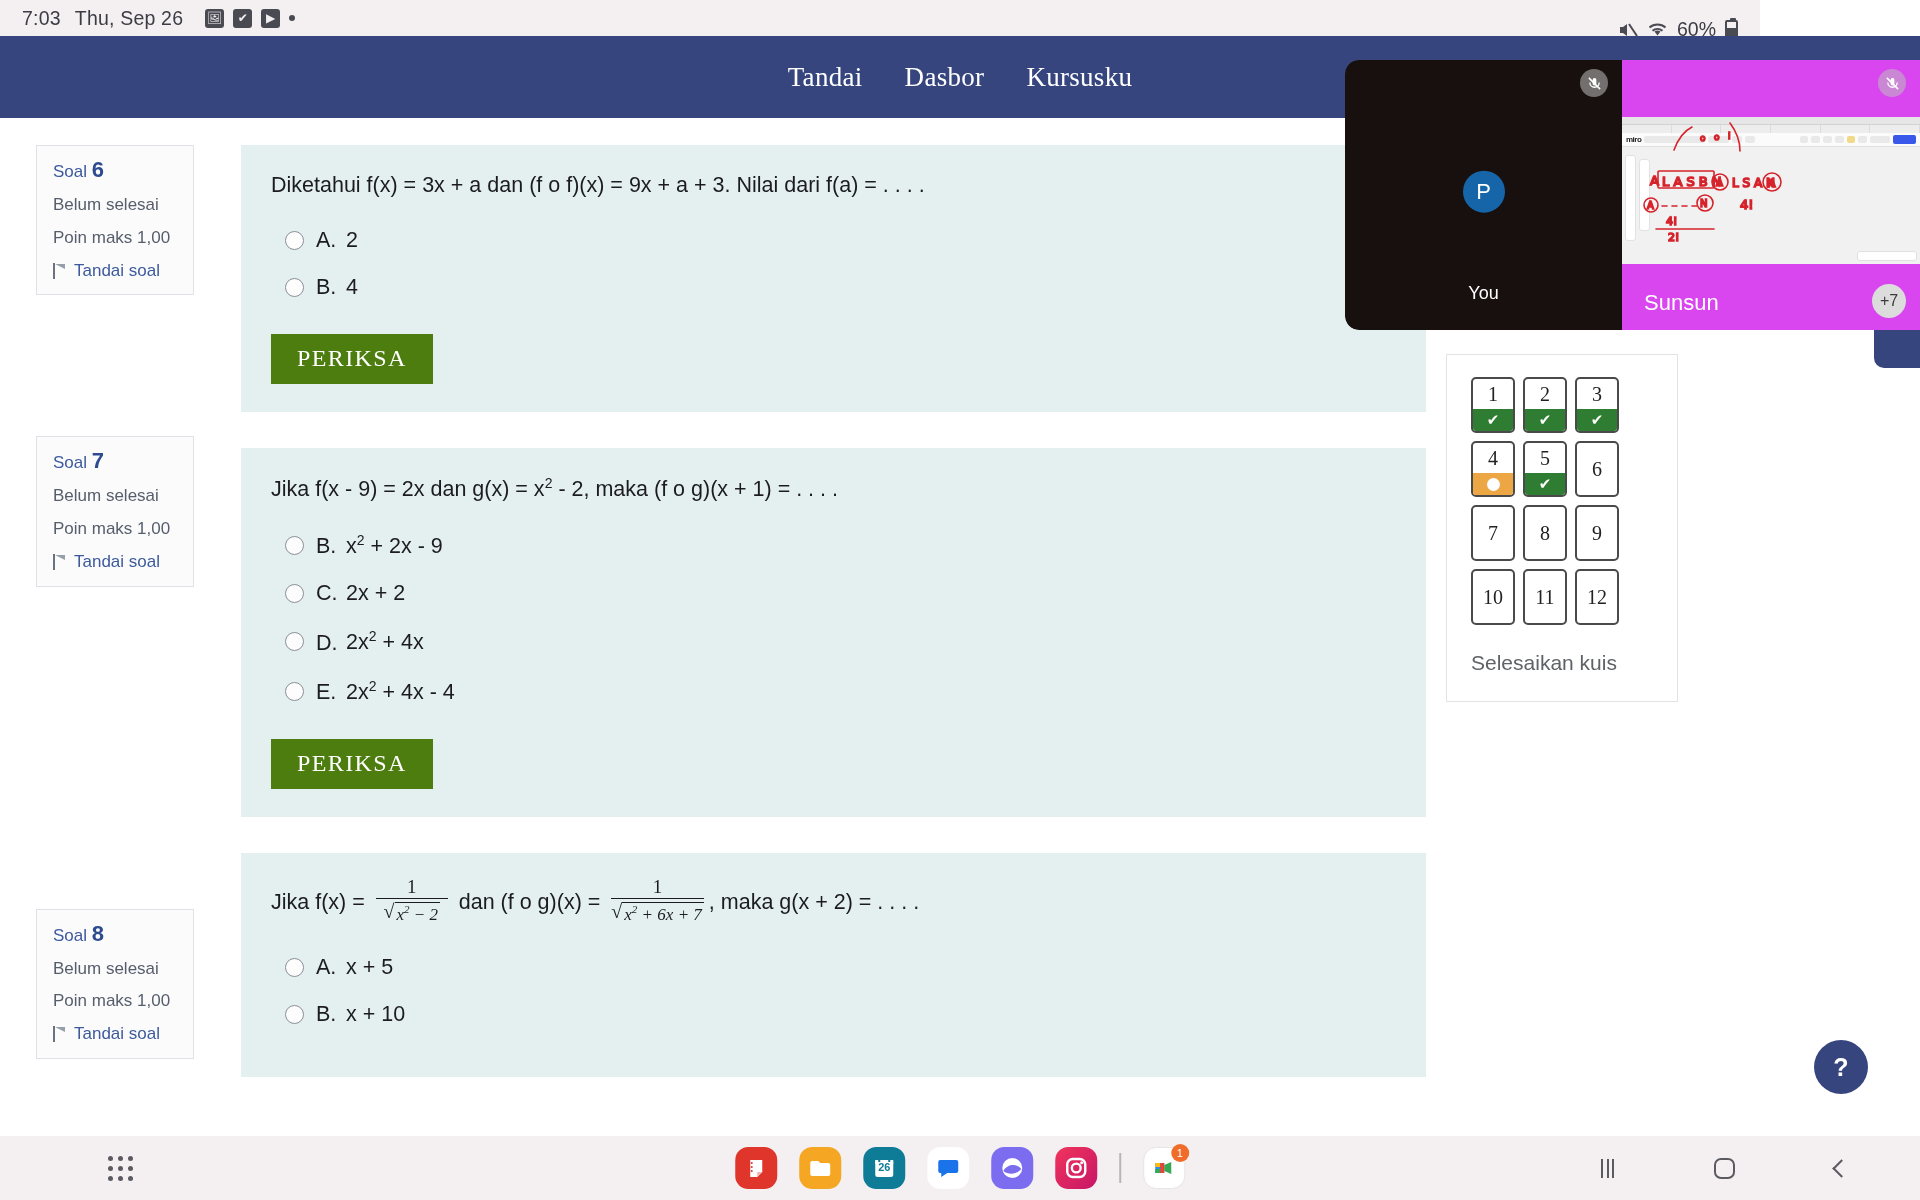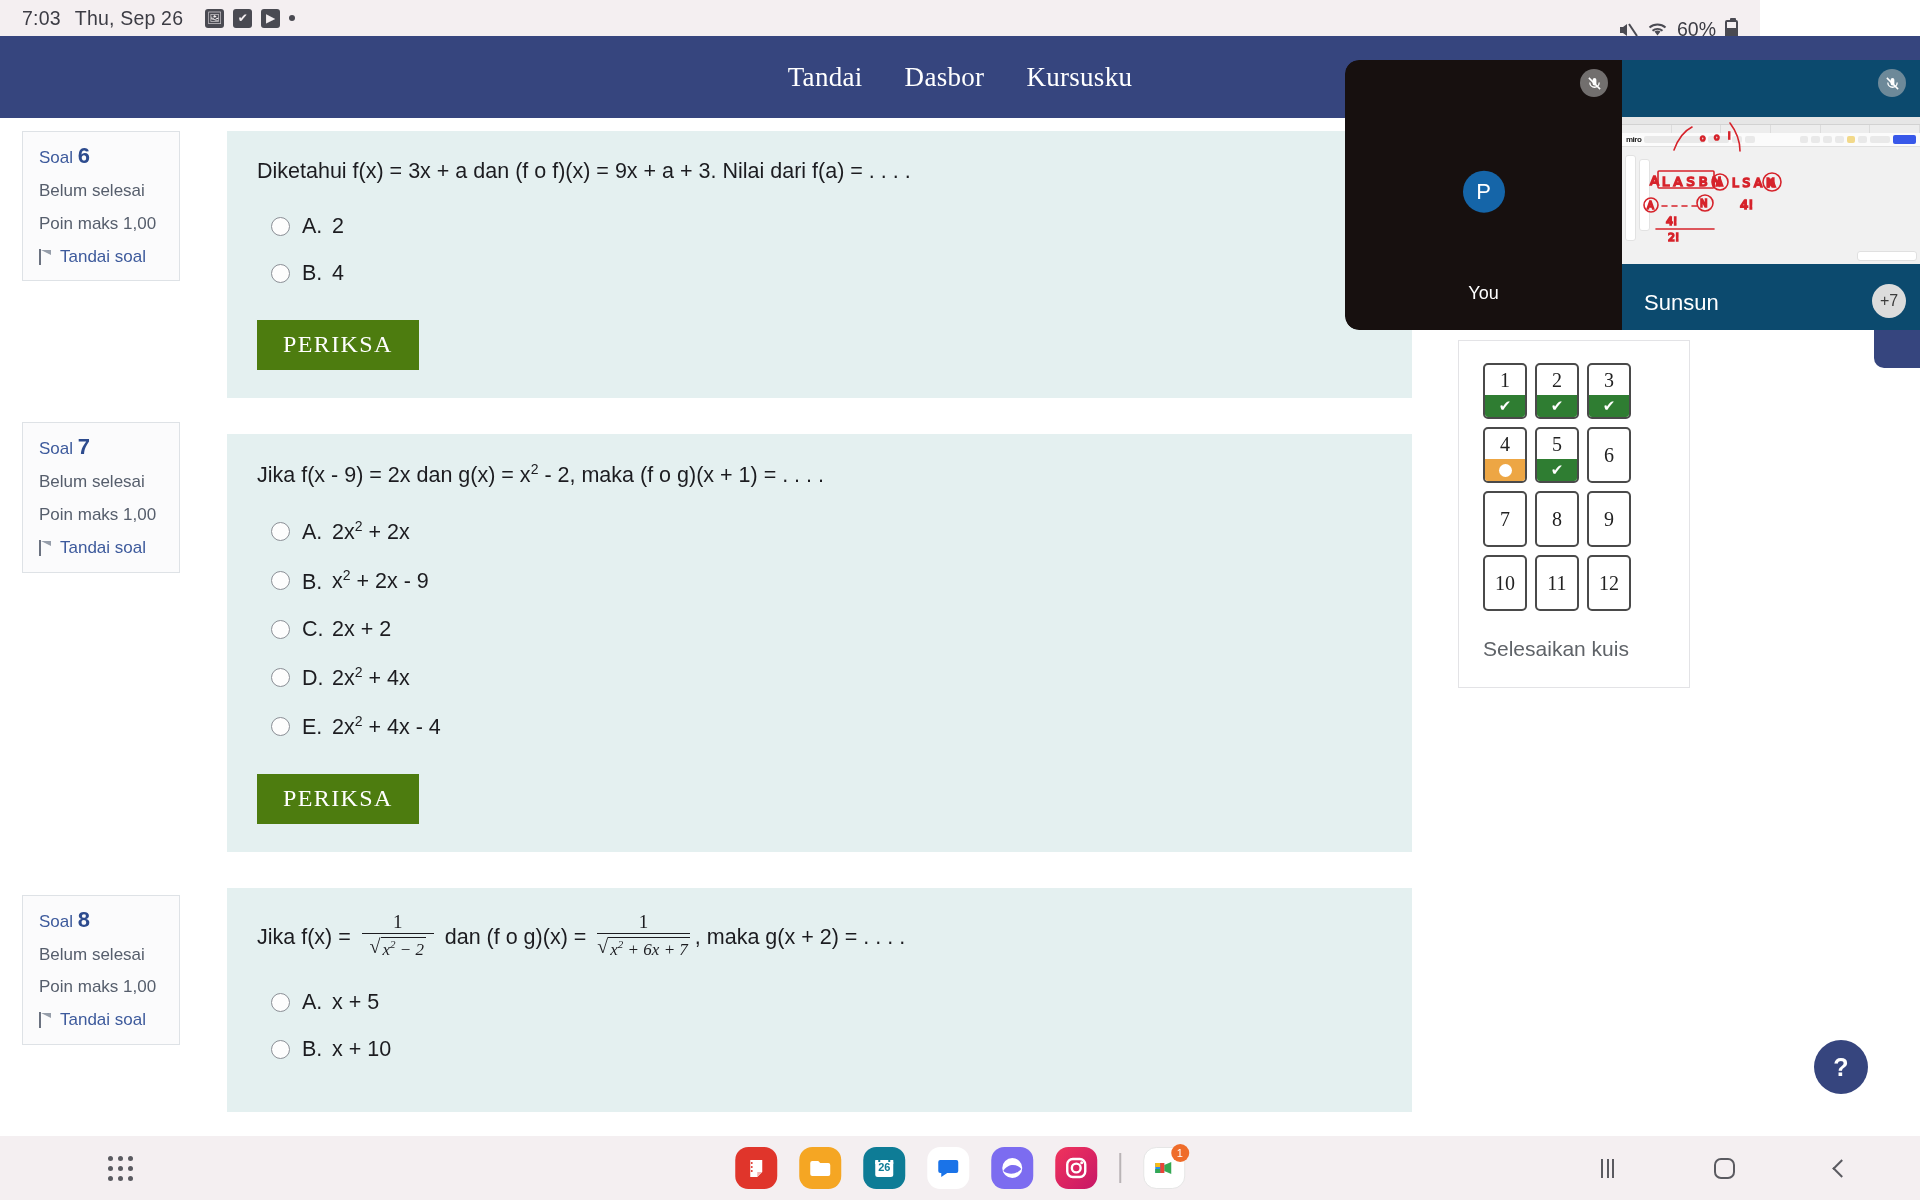--- a/index.html
+++ b/index.html
@@ -38,21 +38,21 @@
   .topnav a {
     font-family: "Liberation Serif", serif; font-size: 27px; color: #ffffff;
     text-decoration: none; letter-spacing: .3px;
   }
 
   
   .pagebody {
     position: absolute; top: 118px; left: 0; width: 1920px; height: 1018px;
     background: #ffffff; overflow: hidden;
   }
-  .contentwrap { display: flex; padding: 0; }
+  .contentwrap { display: flex; padding: 14px; }
 
   
   .leftcol { width: 215px; flex: 0 0 215px; padding-left: 22px; }
   .qinfo {
     border: 1px solid #dee2e6; background: #fbfbfc;
     margin-top: 13px; padding: 12px 14px 14px 16px; width: 158px;
   }
   .qinfo .ln { font-size: 17px; color: #565e6c; margin-bottom: 14px; line-height: 1.1; white-space: nowrap; }
   .qinfo .ln:last-child { margin-bottom: 0; }
   .qinfo .soal { color: #3d5a9c; font-size: 17px; }
@@ -124,21 +124,21 @@
     align-items: center; justify-content: center; color: #fff; font-size: 22px;
   }
 
   
   .vcall {
     position: absolute; left: 1345px; top: 60px; width: 575px; height: 270px;
     display: flex; overflow: hidden; border-radius: 14px 0 0 14px; z-index: 40;
   }
   .vtile { position: relative; height: 100%; }
   .vtile.you { width: 277px; background: #17100f; border-radius: 14px 0 0 14px; }
-  .vtile.share { width: 298px; background: #0c4a6e; }
+  .vtile.share { width: 298px; background: #d946ef; }
   .micoff {
     position: absolute; top: 9px; right: 14px; width: 28px; height: 28px; border-radius: 50%;
     background: rgba(190,190,190,.55); display: flex; align-items: center; justify-content: center;
     color: #fff; font-size: 15px;
   }
   .avatar {
     position: absolute; left: 50%; top: 50%; transform: translate(-50%,-58%);
     width: 42px; height: 42px; border-radius: 50%; background: #1565a8; color: #fff;
     display: flex; align-items: center; justify-content: center; font-size: 22px;
   }
@@ -297,26 +297,20 @@
             </div>
           </div>
           <span class="checkbtn">PERIKSA</span>
         </div>
 
         <div class="qcard" style="margin-top:36px;">
           <div class="qtext">
             <span>Jika f(x - 9) = 2x dan g(x) = x</span><sup>2</sup><span> - 2, maka (f o g)(x + 1) = . . . .</span>
           </div>
           <div class="answers">
-            <div class="ansrow">
-              <span class="radio"></span>
-              <span class="anslabel">
-                <span class="ltr">A.</span><span>2x</span><sup>2</sup><span> + 2x</span>
-              </span>
-            </div>
             <div class="ansrow">
               <span class="radio"></span>
               <span class="anslabel">
                 <span class="ltr">B.</span><span>x</span><sup>2</sup><span> + 2x - 9</span>
               </span>
             </div>
             <div class="ansrow">
               <span class="radio"></span>
               <span class="anslabel">
                 <span class="ltr">C.</span><span>2x + 2</span>

